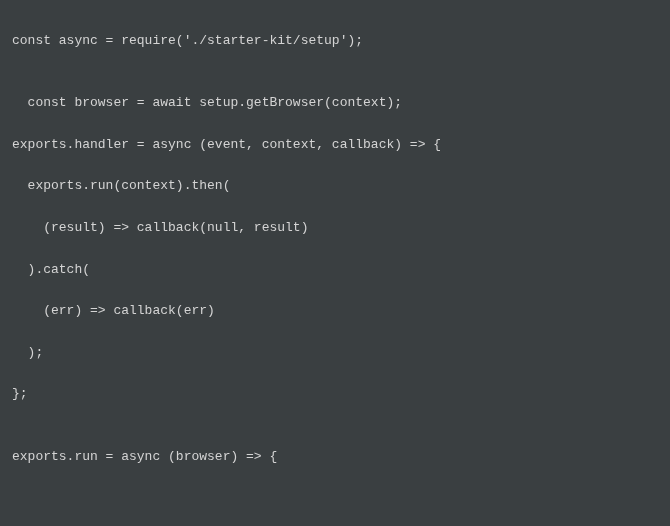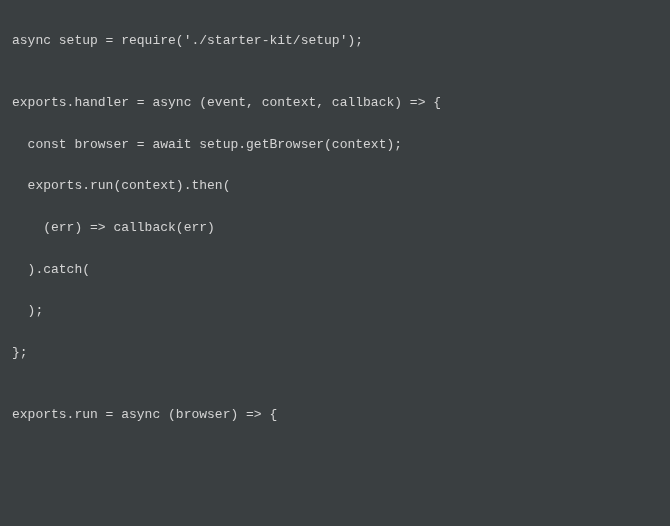--- a/index.html
+++ b/index.html
@@ -16,27 +16,28 @@
       white-space: pre;
     }
     .line {
       display: block;
     }
   </style>
 </head>
 <body>
 
 <div class="code-block">
-<span class="line">async setup = require('./starter-kit/setup');</span>
+<span class="line">const async = require('./starter-kit/setup');</span>
 <span class="line"></span>
+<span class="line">  const browser = await setup.getBrowser(context);</span>
 <span class="line">exports.handler = async (event, context, callback) =&gt; {</span>
-<span class="line">  const browser = await setup.getBrowser(context);</span>
 <span class="line">  exports.run(context).then(</span>
+<span class="line">    (result) =&gt; callback(null, result)</span>
+<span class="line">  ).catch(</span>
 <span class="line">    (err) =&gt; callback(err)</span>
-<span class="line">  ).catch(</span>
 <span class="line">  );</span>
 <span class="line">};</span>
 <span class="line"></span>
 <span class="line">exports.run = async (browser) =&gt; {</span>
 
 
 
 
 
 

